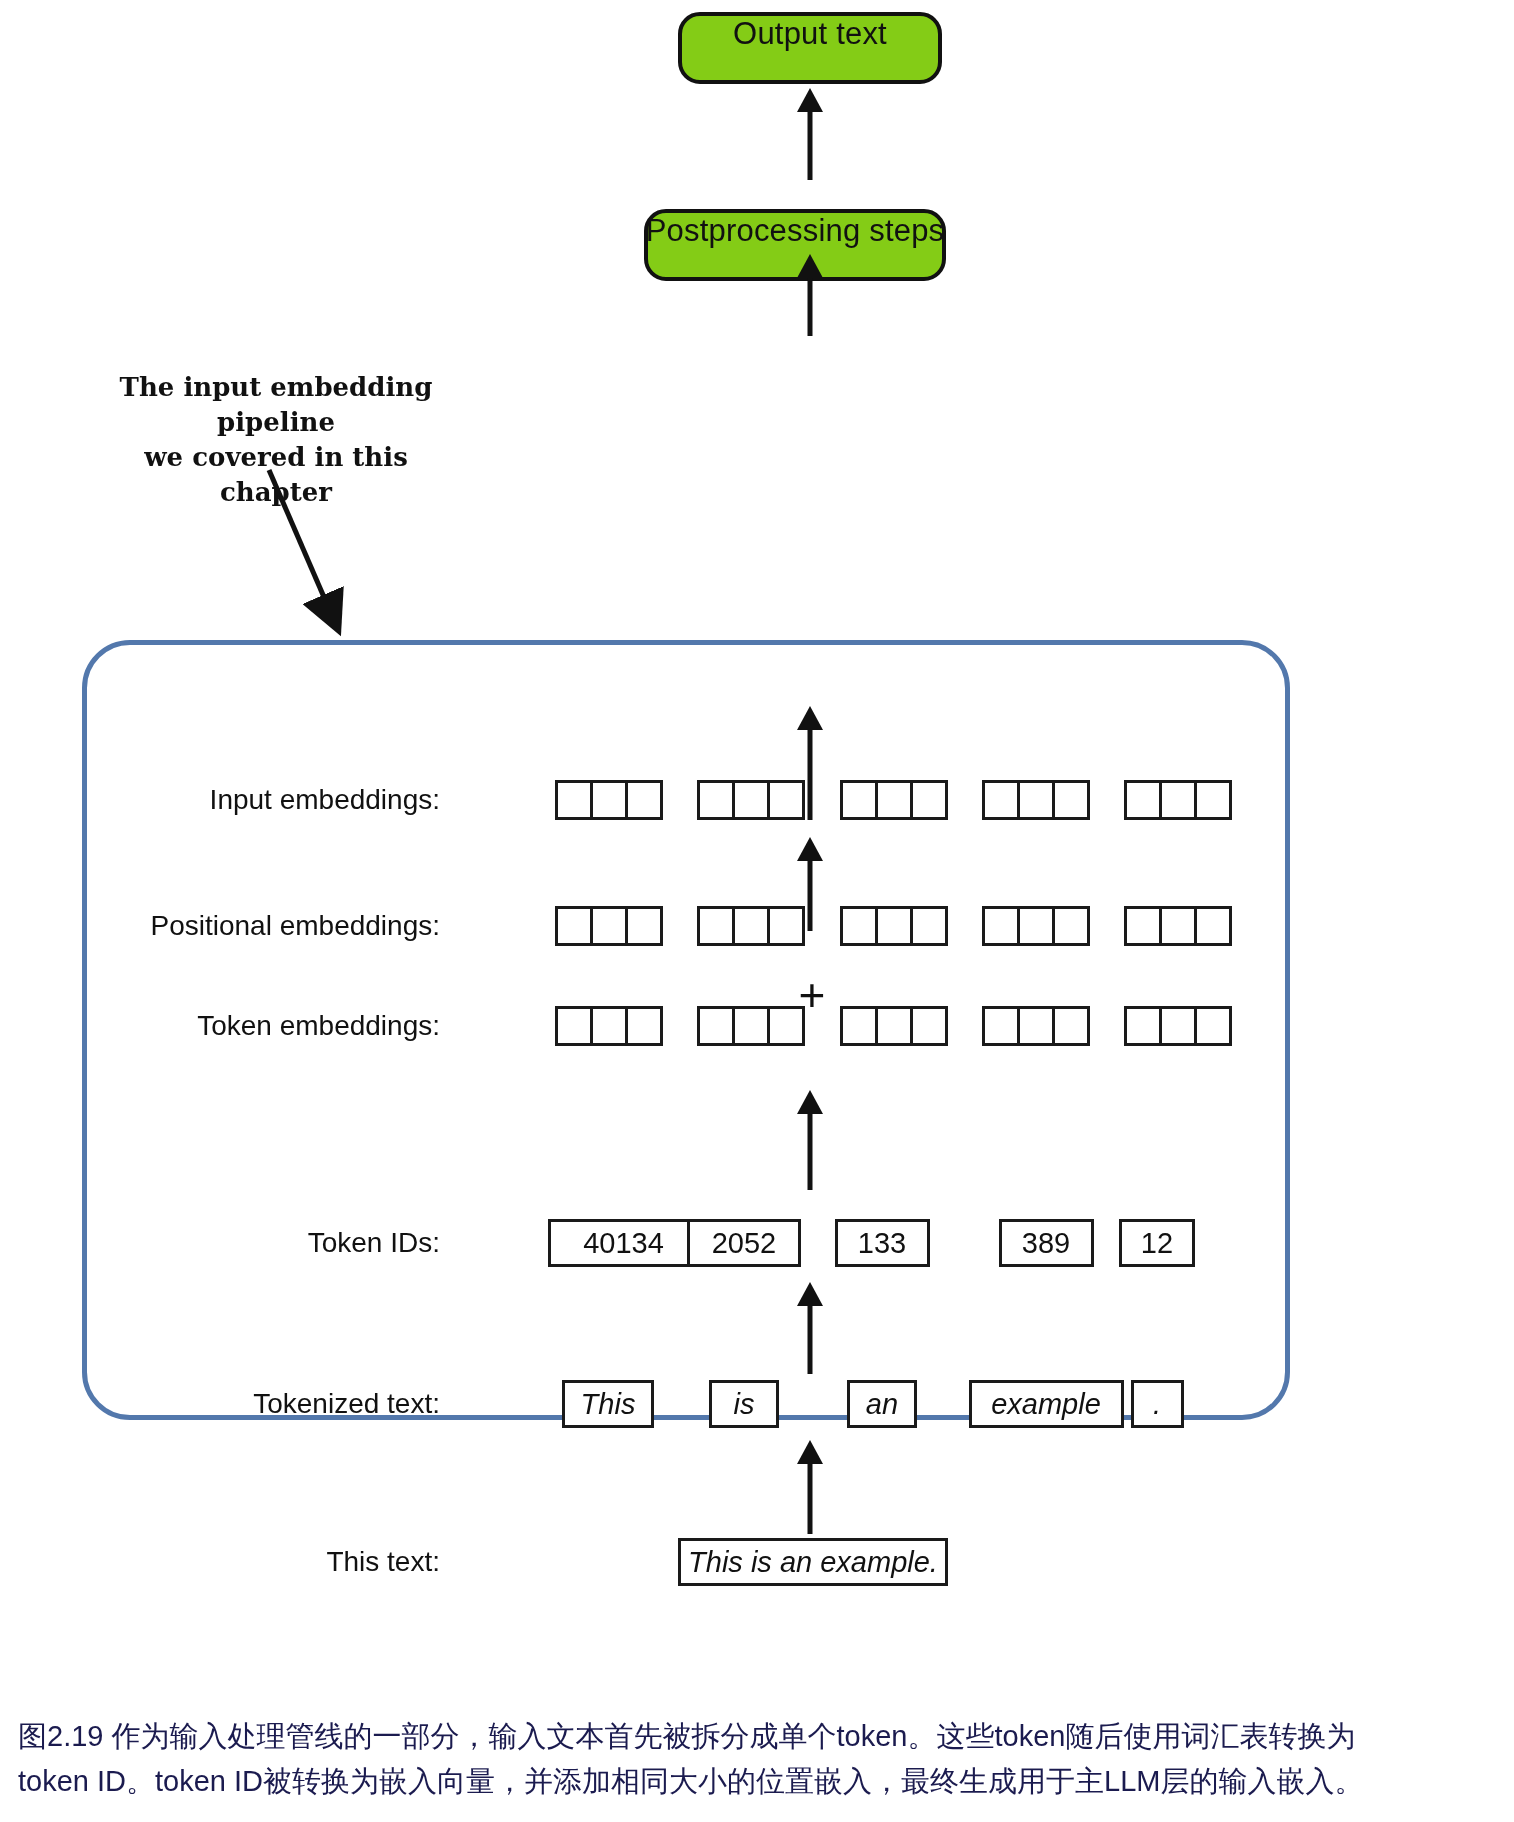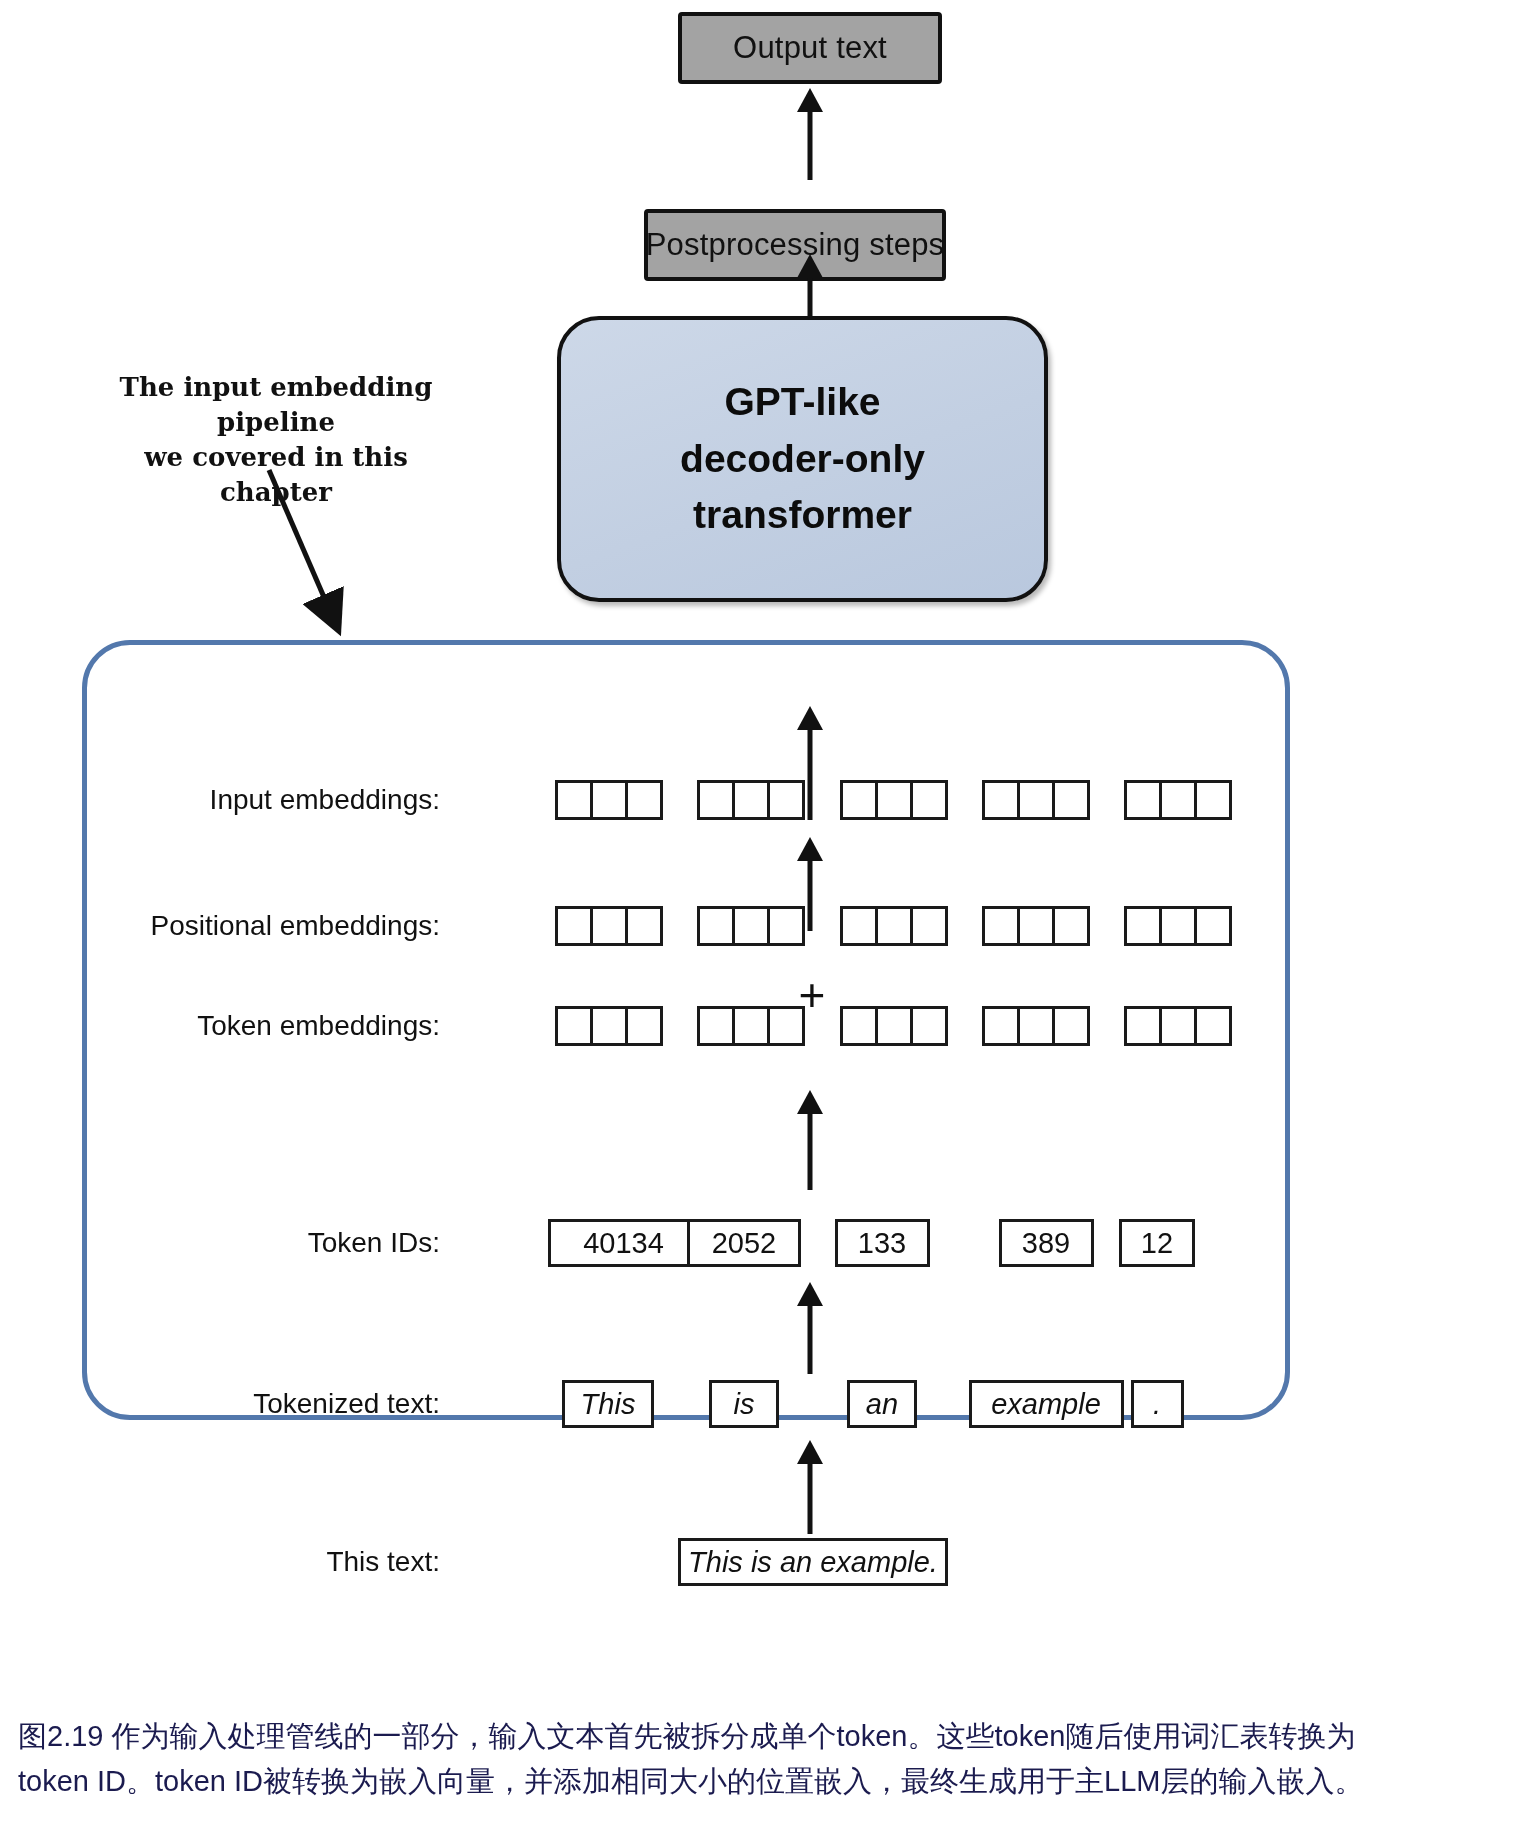--- a/index.html
+++ b/index.html
@@ -19,24 +19,23 @@
   }
 
   
   .abs { position: absolute; }
 
   
   .roundbox {
     position: absolute;
     box-sizing: border-box;
     border: 4px solid #111111;
-    border-radius: 4px;
-    background: #a3a3a3;
+    border-radius: 22px;
+    background: #84cc16;
     display: flex;
-    align-items: center;
     justify-content: center;
     color: #111111;
     font-size: 31px;
     letter-spacing: 0.2px;
     white-space: nowrap;
   }
   #output-text-box  { left: 678px; top: 12px;  width: 264px; height: 72px; }
   #postproc-box     { left: 644px; top: 180px; width: 302px; height: 72px; margin-top: 29px; }
 
   
@@ -190,27 +189,20 @@
 
   <div class="roundbox" id="postproc-box">
     <span>Postprocessing steps</span>
   </div>
 
   <div class="arrow-up abs" style="left:810px; top:262px;">
     <div class="shaft" style="height:60px; top:14px;"></div>
     <div class="head" style="top:-8px;"></div>
   </div>
 
-  <div id="gpt-box">
-    <div id="gpt-box-label">
-        <div>GPT-like</div>
-        <div>decoder-only</div>
-        <div>transformer</div>
-      </div>
-  </div>
 
   <div class="arrow-up abs" style="left:810px; top:714px;">
     <div class="shaft" style="height:92px; top:14px;"></div>
     <div class="head" style="top:-8px;"></div>
   </div>
 
   <div id="annotation-text">
       <div>The input embedding pipeline</div>
       <div>we covered in this chapter</div>
     </div>

